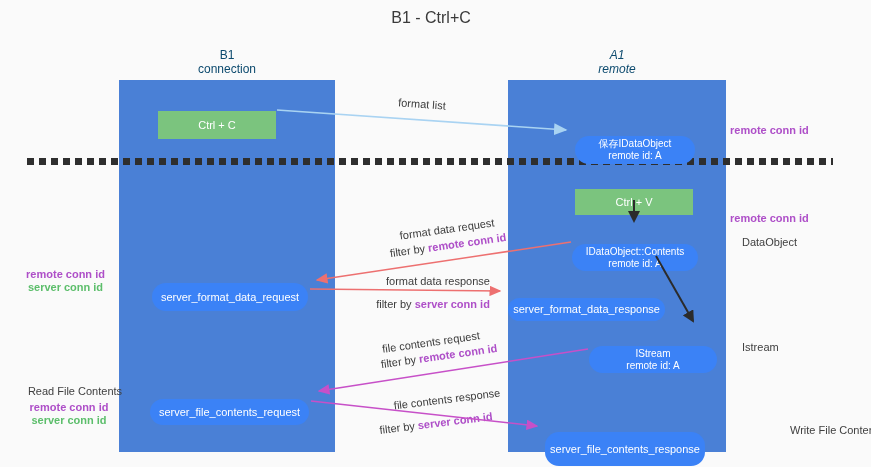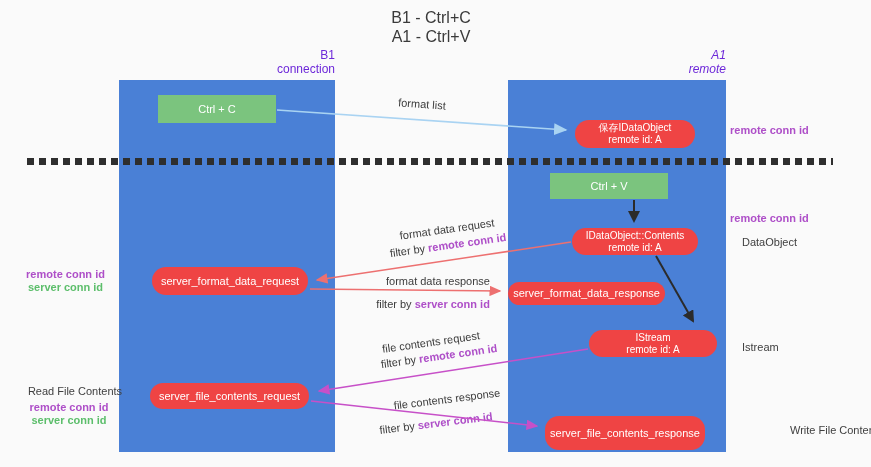--- a/index.html
+++ b/index.html
@@ -7,56 +7,55 @@
   body { font-family:"Liberation Sans", sans-serif; }
   .canvas {
     position:relative; width:871px; height:467px; background:#fafafa;
     overflow:hidden; color:#3c3c3c;
   }
   .abs { position:absolute; }
   .title {
     left:300px; top:8px; width:262px; text-align:center;
     font-size:16px; line-height:19px; color:#3a3a3a;
   }
-  .lane-header { top:48px; text-align:right; font-size:12px; line-height:14px; color:#6d28d9; }
+  .lane-header { top:48px; text-align:center; font-size:12px; line-height:14px; color:#0c4a6e; }
   .lane-header.left { left:119px; width:216px; }
   .lane-header.right { left:508px; width:218px;font-style:italic; }
   .lane { top:80px; height:372px; background:#4A80D6; }
   .lane.left { left:119px; width:216px; }
   .lane.right { left:508px; width:218px; }
   .dashed {
     left:27px; top:158px; width:806px; height:7px;
     background:repeating-linear-gradient(90deg,#2e2e2e 0 7px,transparent 7px 12px);
   }
   .node {
     display:flex; flex-direction:column; align-items:center; justify-content:center;
-    color:#ffffff; font-size:11px; line-height:13px; text-align:center;
+    color:#ffffff; font-size:11px; line-height:13px; text-align:center;margin-top:16px;
   }
   .node.green { background:#7BC47E; }
-  .node.orange { background:#ef4444;border-radius:14px; }
+  .node.orange { background:#3b82f6;border-radius:14px; }
   .node.small { font-size:10px; line-height:12px; }
   .lbl { font-size:11px; line-height:13px; white-space:nowrap; }
   .purple { color:#AE4FC8; font-weight:bold; }
   .greent { color:#5CBE6B; font-weight:bold; }
   .dark { color:#404040;margin-left:12px; }
   .mid-label { text-align:center; width:130px; font-size:11px; }
   .rot-m8 { transform:rotate(-8deg); }
   .rot-m7 { transform:rotate(-7deg); }
   .rot-4 { transform:rotate(4deg); }
   svg.overlay { position:absolute; left:0; top:0; pointer-events:none; }
   .stack { text-align:center; }
 </style>
 </head>
 <body>
 
 <div class="canvas">
 
   <div class="abs title">
     <div>B1 - Ctrl+C</div>
-    <div>A1 - Ctrl+V</div>
   </div>
 
   <div class="abs lane-header left">
     <div>B1</div>
     <div>connection</div>
   </div>
   <div class="abs lane-header right">
     <div>A1</div>
     <div>remote</div>
   </div>
@@ -68,21 +67,21 @@
 
   <div class="abs node green" style="left:158px; top:95px; width:118px; height:28px;">
     <div>Ctrl + C</div>
   </div>
 
   <div class="abs node orange small" style="left:575px; top:120px; width:120px; height:28px;">
     <div>保存IDataObject</div>
     <div>remote id: A</div>
   </div>
 
-  <div class="abs node green" style="left:550px; top:173px; width:118px; height:26px;">
+  <div class="abs node green" style="left:575px; top:173px; width:118px; height:26px;">
     <div>Ctrl + V</div>
   </div>
 
   <div class="abs node orange small" style="left:572px; top:228px; width:126px; height:27px;">
     <div>IDataObject::Contents</div>
     <div>remote id: A</div>
   </div>
 
   <div class="abs node orange" style="left:508px; top:282px; width:157px; height:23px;">
     <div>server_format_data_response</div>

